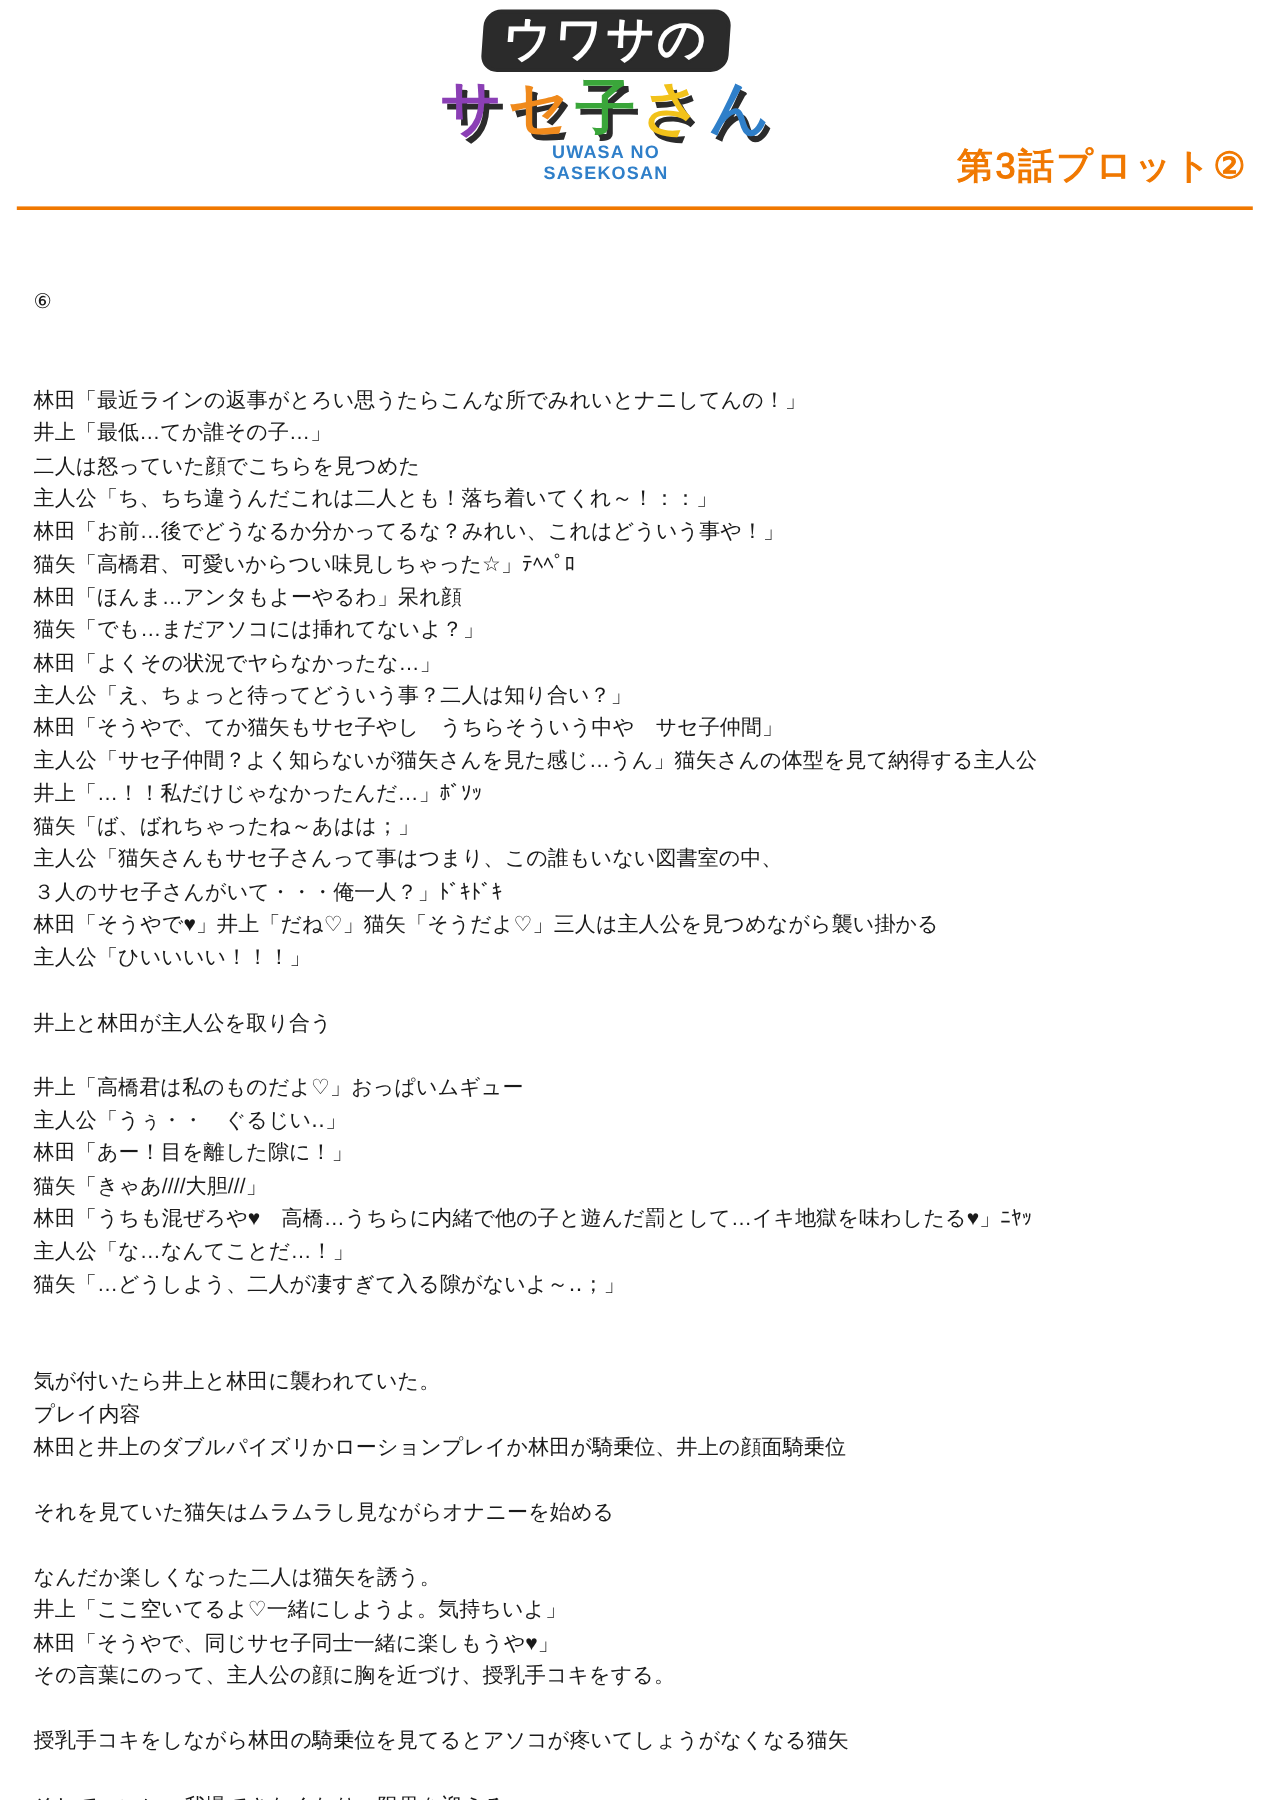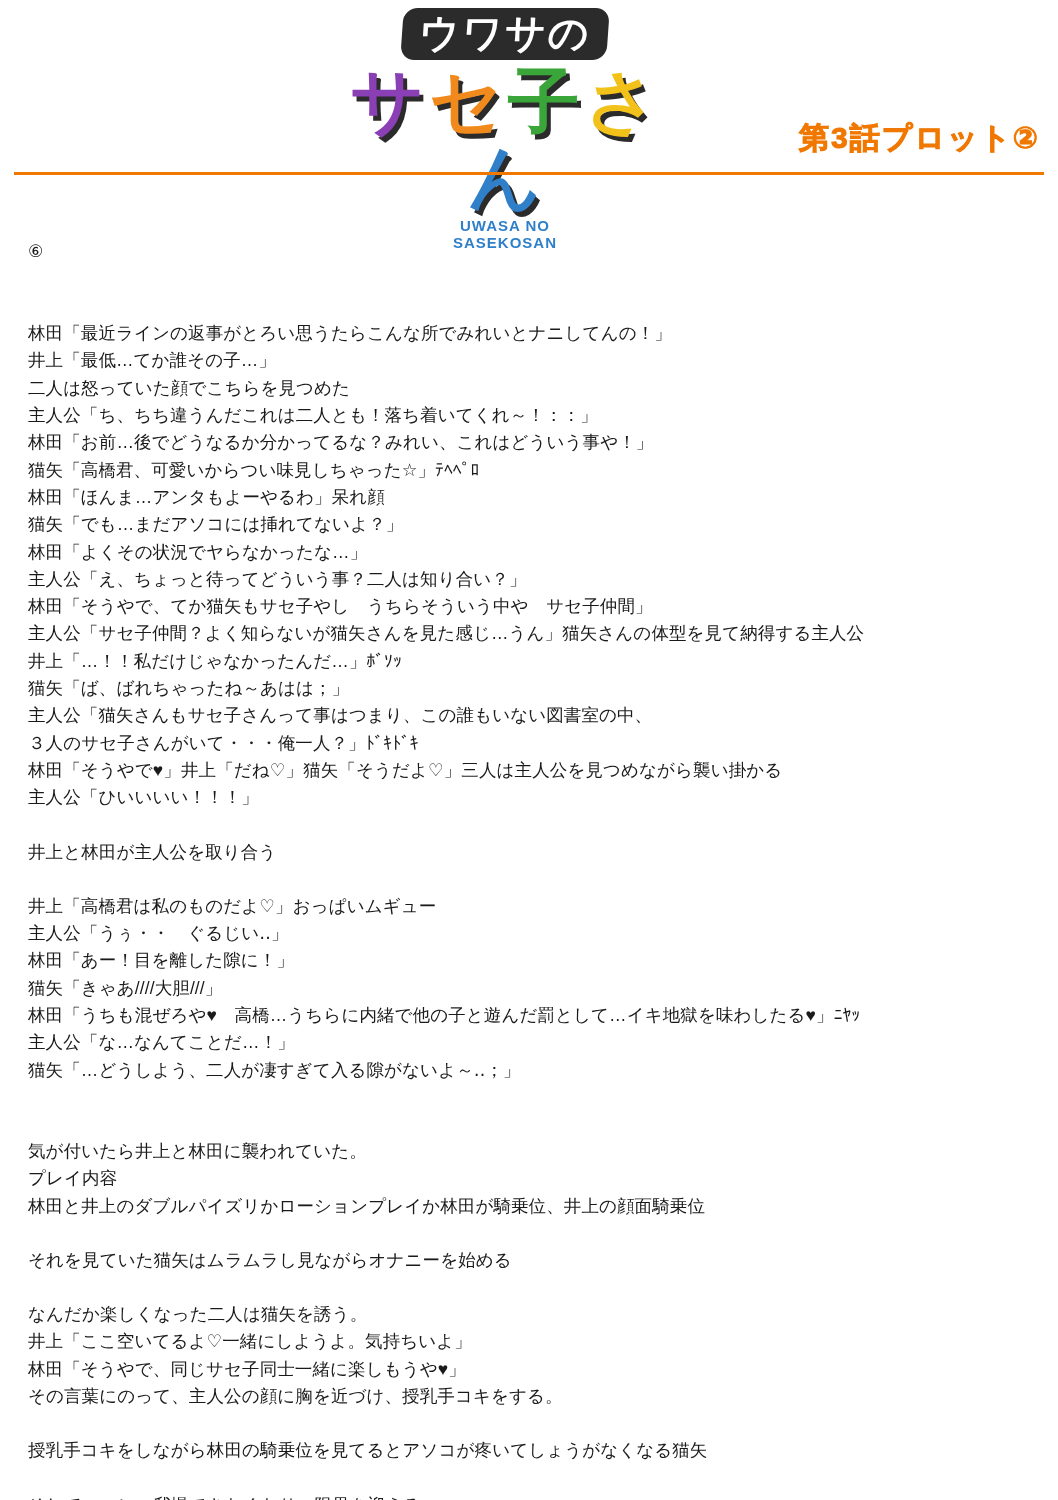--- a/index.html
+++ b/index.html
@@ -40,21 +40,21 @@
     border-radius: 14px;
     border: 3px solid #2b2b2b;
     transform: skewX(-4deg);
     text-shadow:
        2px 0 0 #2b2b2b, -2px 0 0 #2b2b2b,
        0 2px 0 #2b2b2b, 0 -2px 0 #2b2b2b;
   }
 
   .logo-line2 {
     margin-top: 4px;
-    font-size: 72px;
+    font-size: 50px;
     font-weight: bold;
     letter-spacing: 1px;
     line-height: 1.05;
   }
   .logo-line2 span {
     display: inline-block;
     padding: 0 2px;
     -webkit-text-stroke: 7px #ffffff;
     paint-order: stroke fill;
     text-shadow: 4px 5px 0 #2b2b2b;
@@ -72,21 +72,21 @@
     color: #2f7fc9;
     letter-spacing: 1px;
     line-height: 1.15;
   }
 
   .episode-badge {
     position: absolute;
     right: 18px;
     top: 118px;
     font-size: 30px;
-    font-weight: bold;
+    font-weight: normal;
     color: #f07800;
     letter-spacing: 2px;
     -webkit-text-stroke: 1px #f07800;
   }
   .header-rule {
     position: absolute;
     left: 14px;
     right: 14px;
     top: 172px;
     height: 3px;

